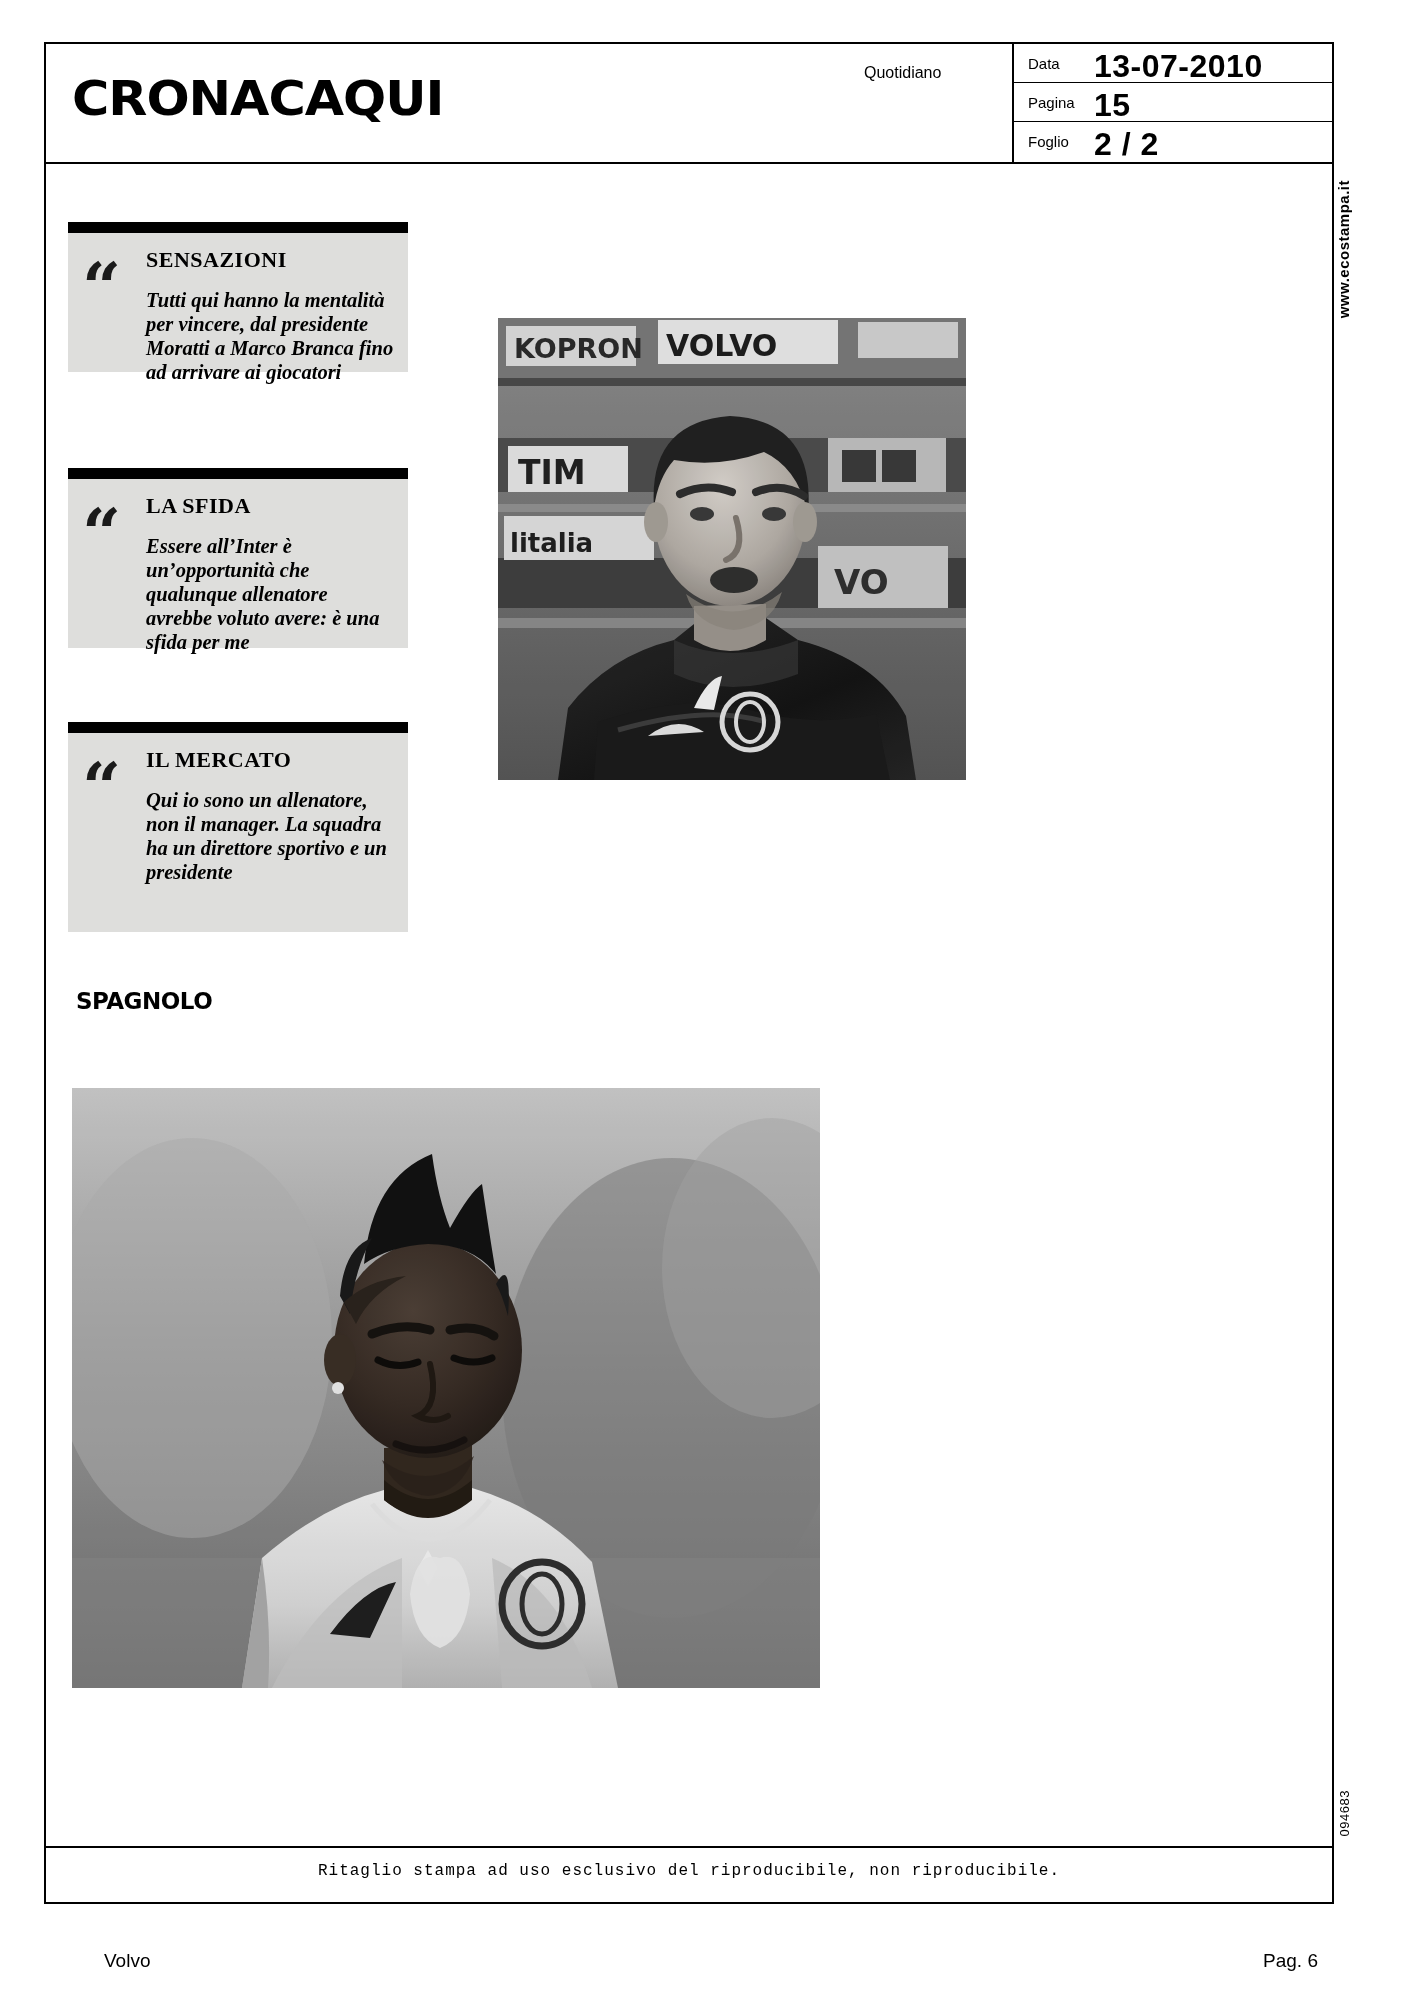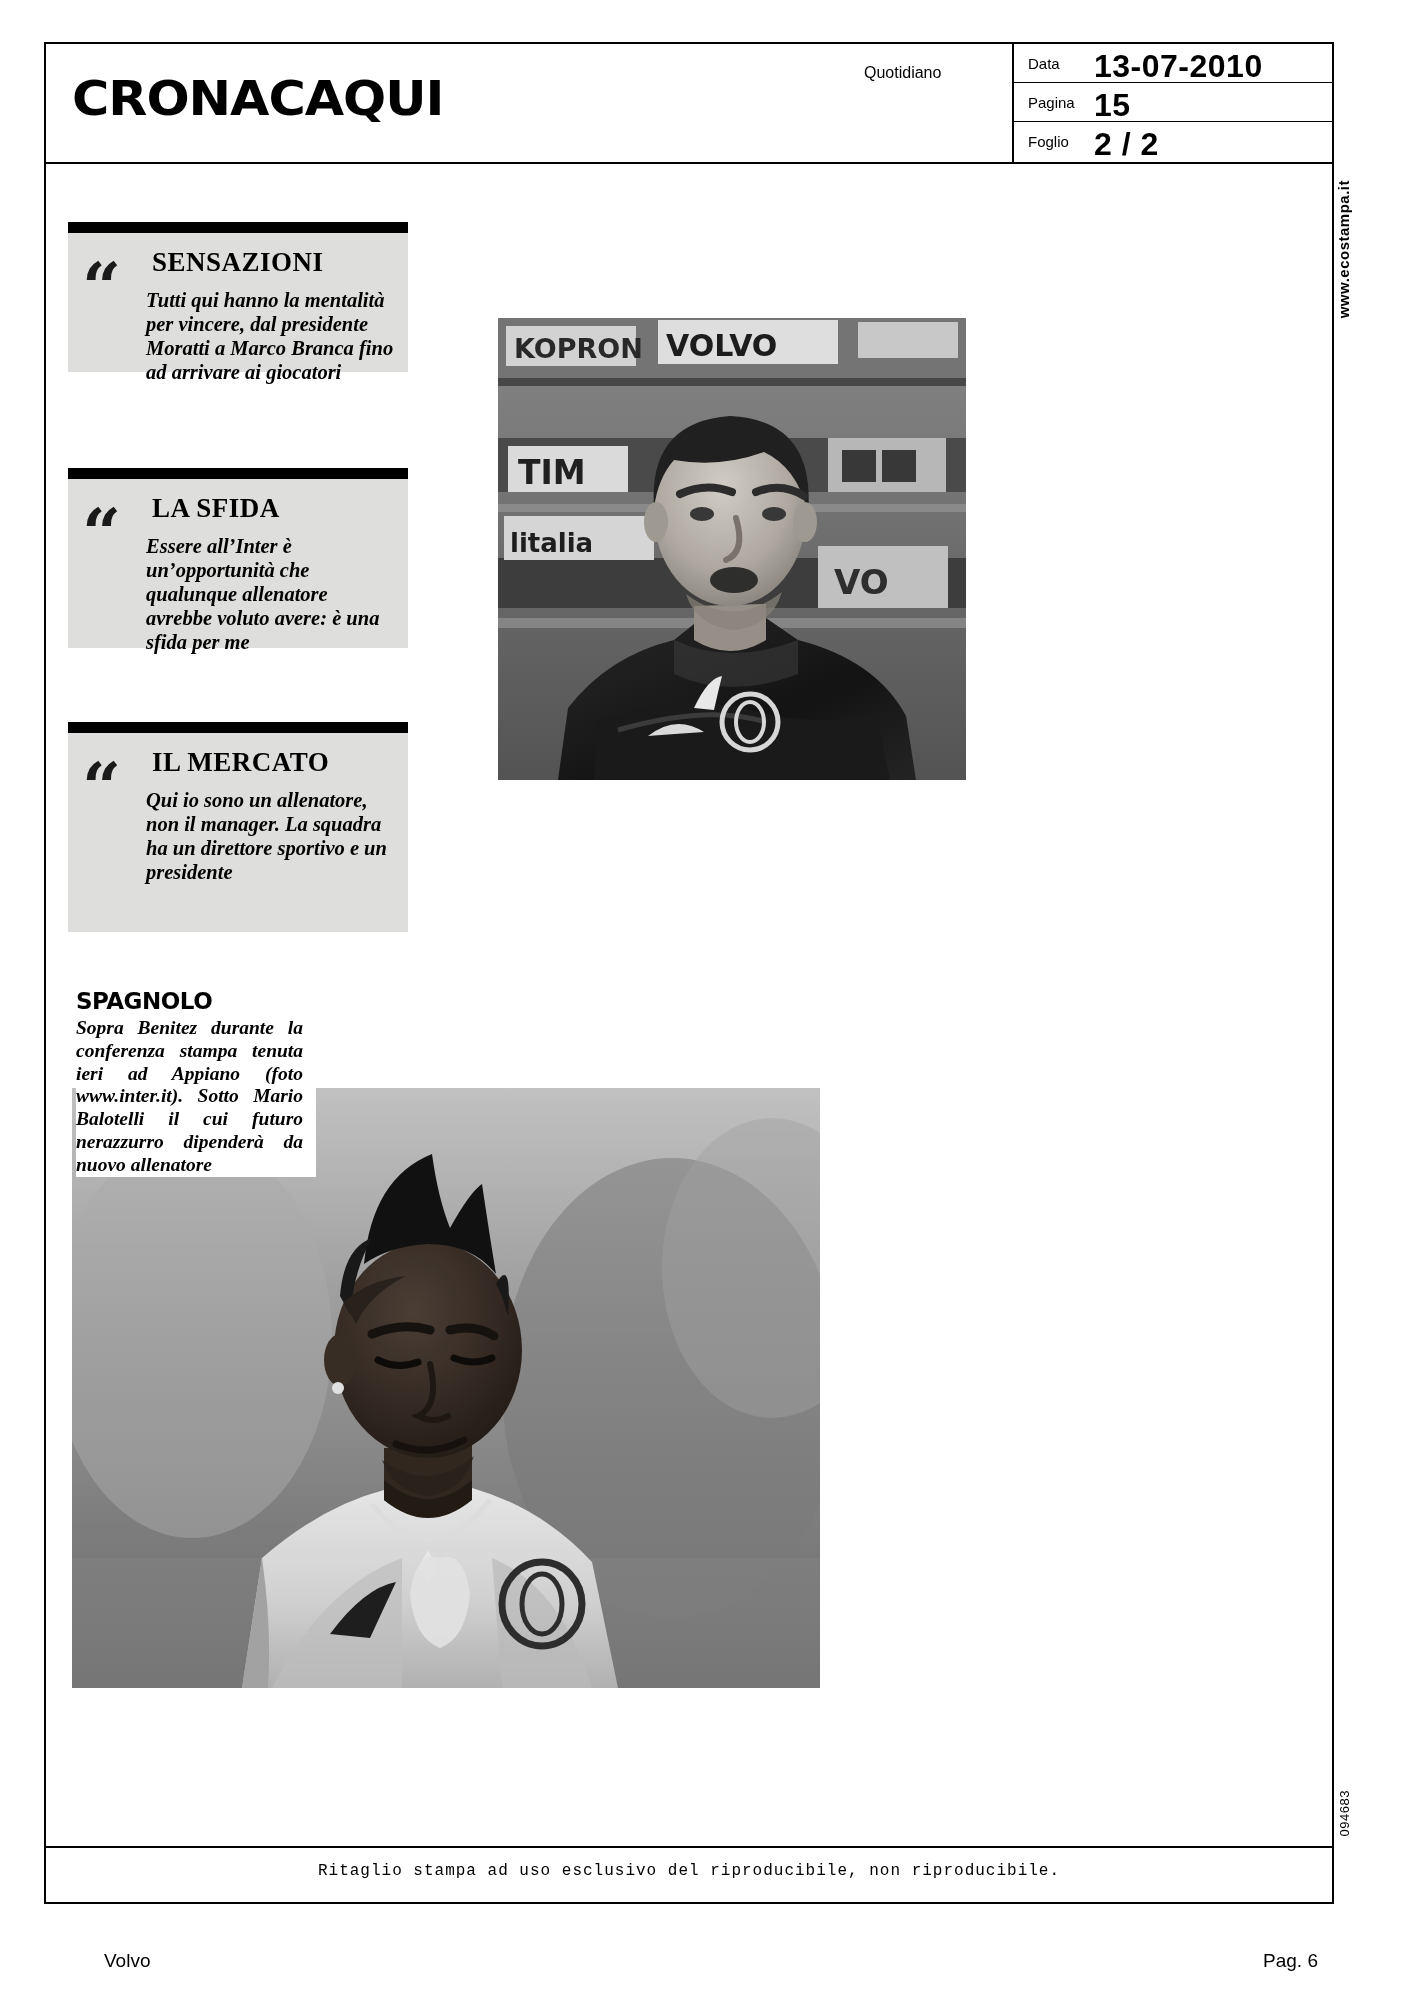--- a/index.html
+++ b/index.html
@@ -137,23 +137,22 @@
     font-weight: bold;
     line-height: 0.6;
     color: #1a1a1a;
   }
   .quote-head {
     position: absolute;
     left: 78px;
     top: 14px;
     font-family: "Liberation Serif", serif;
     font-weight: bold;
-    font-size: 27px;
+    font-size: 22px;
     letter-spacing: 0.5px;
-    margin-left: 6px;
   }
   .quote-body {
     position: absolute;
     left: 78px;
     top: 56px;
     width: 250px;
     font-family: "Liberation Serif", serif;
     font-style: italic;
     font-weight: bold;
     font-size: 20.5px;
@@ -373,21 +372,20 @@
       <ellipse cx="252" cy="404" rx="28" ry="28" fill="none" stroke="#dedede" stroke-width="5"></ellipse>
       <ellipse cx="252" cy="404" rx="14" ry="20" fill="none" stroke="#dedede" stroke-width="4"></ellipse>
       <path d="M196 390 q14 -30 28 -32 q-4 16 -8 34 Z" fill="#f0f0f0"></path>
 
       <rect x="0" y="0" width="468" height="462" fill="#000" opacity="0.03"></rect>
     </svg>
   </div>
 
   <div class="caption-box">
     <div class="caption-title">SPAGNOLO</div>
-    <div class="caption-text">Sopra Benitez durante la conferenza stampa tenuta ieri ad Appiano (foto www.inter.it). Sotto Mario Balotelli il cui futuro nerazzurro dipenderà da nuovo allenatore</div>
   </div>
 
   <div class="photo" id="photo-balotelli">
     <svg class="ph-canvas" viewBox="0 0 748 600" preserveAspectRatio="none">
       <defs>
         <linearGradient id="bg2" x1="0" y1="0" x2="0" y2="1">
           <stop offset="0%" stop-color="#c8c8c8"></stop>
           <stop offset="45%" stop-color="#9a9a9a"></stop>
           <stop offset="100%" stop-color="#6a6a6a"></stop>
         </linearGradient>

